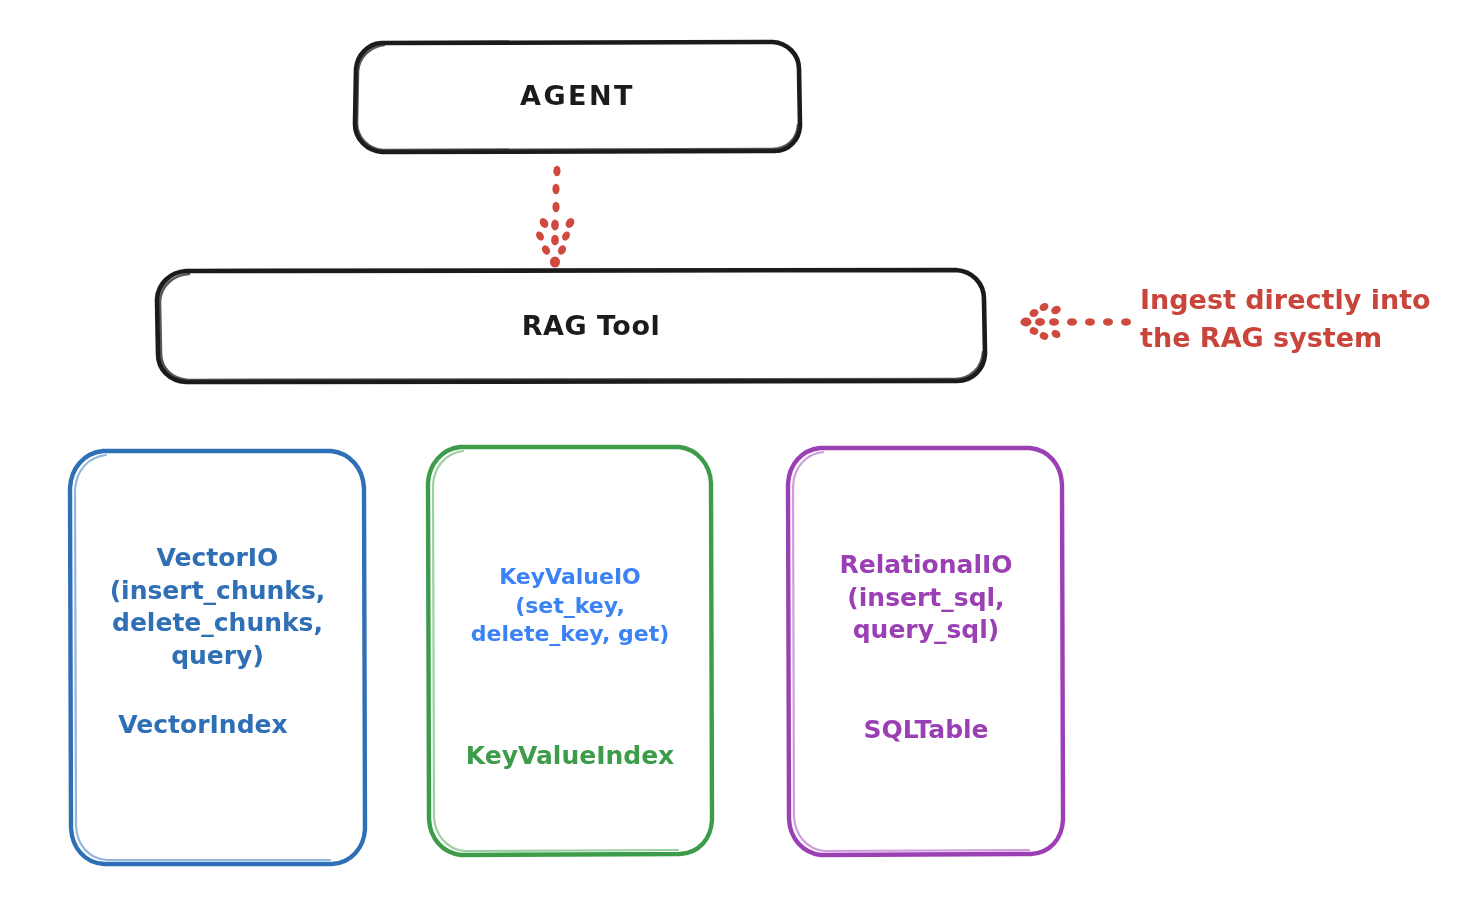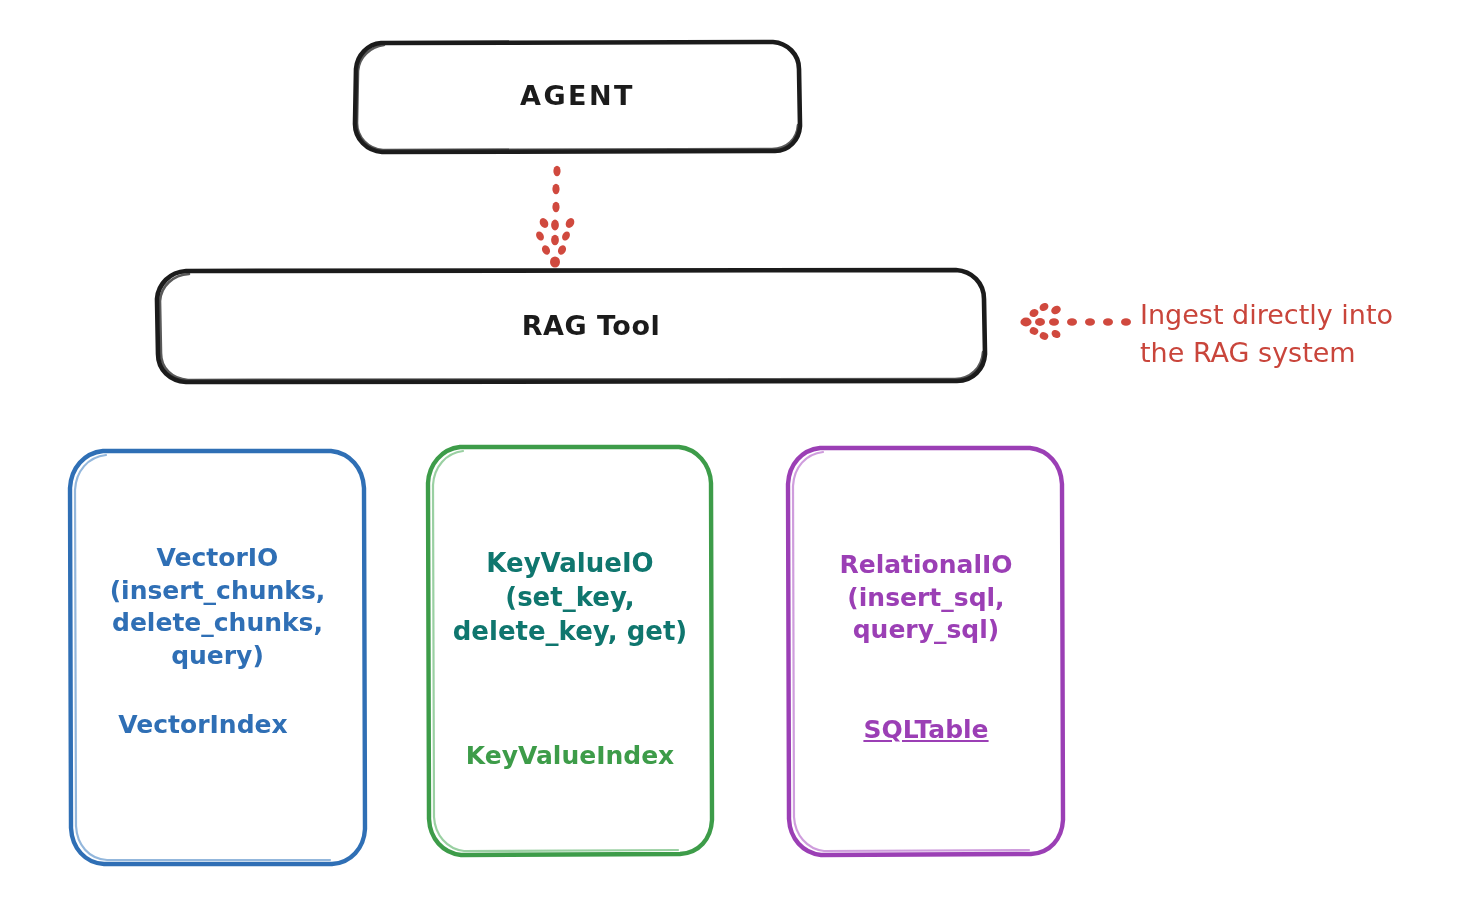--- a/index.html
+++ b/index.html
@@ -49,24 +49,24 @@
     font-size: 27px;
     font-weight: 600;
     letter-spacing: 0.5px;
     color: #1b1b1b;
     margin-left: 20px;
   }
 
   
   #annotation-text {
     left: 1140px;
-    top: 296px;
+    top: 281px;
     width: 340px;
     font-size: 27px;
-    font-weight: 400;
+    font-weight: 700;
     text-align: left;
     line-height: 1.42;
     color: #c9453b;
   }
 
   
   .store-api {
     font-weight: 700;
   }
   .store-impl {
@@ -83,24 +83,24 @@
   #vector-impl {
     left: 70px;
     top: 709px;
     width: 266px;
     font-size: 25px;
     color: #2f6fb5;
   }
 
   #kv-api {
     left: 424px;
-    top: 547px;
+    top: 563px;
     width: 292px;
-    font-size: 26px;
-    color: #0f766e;
+    font-size: 22px;
+    color: #3b82f6;
   }
   #kv-impl {
     left: 424px;
     top: 712px;
     width: 292px;
     font-size: 25px;
     color: #3d9c49;
     margin-top: 28px;
   }
 
@@ -110,21 +110,20 @@
     width: 280px;
     font-size: 25px;
     color: #9b3fb5;
   }
   #rel-impl {
     left: 786px;
     top: 714px;
     width: 280px;
     font-size: 25px;
     color: #9b3fb5;
-    text-decoration: underline;
   }
 </style>
 </head>
 <body>
 
 <svg id="canvas" viewBox="0 0 1484 910" xmlns="http://www.w3.org/2000/svg">
 
   <g>
     <path d="M 381 43
          C 368 44 357 55 356 69

